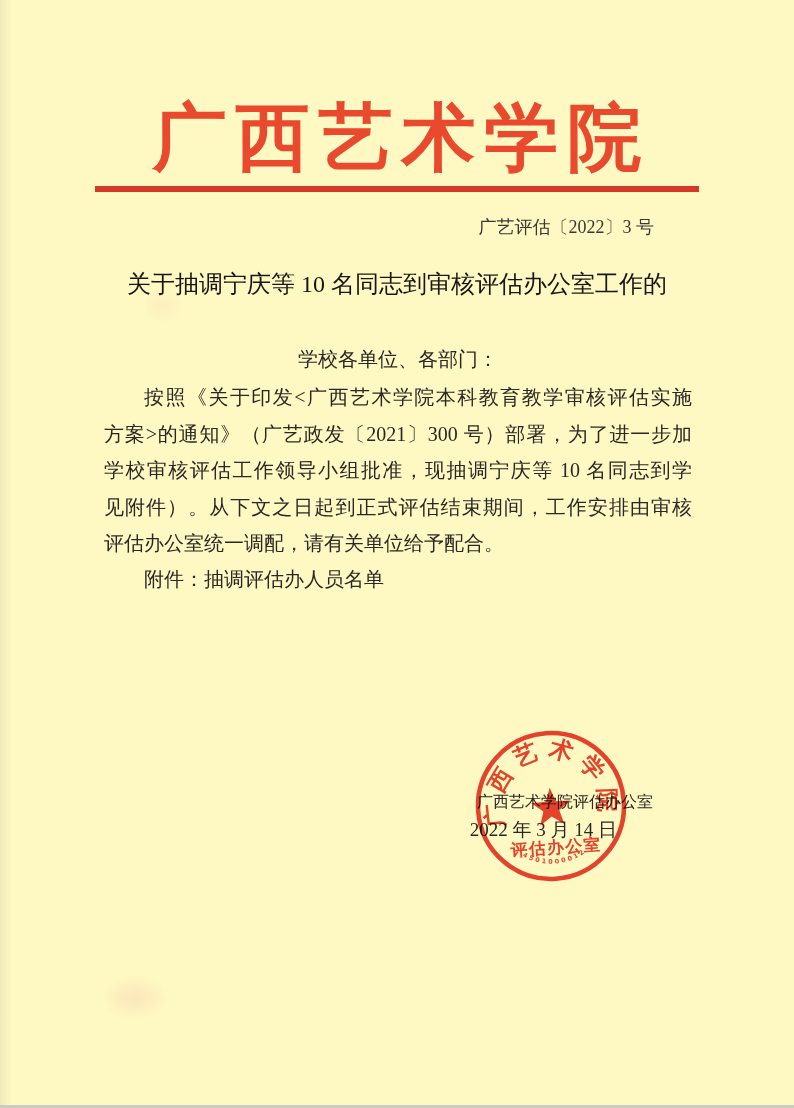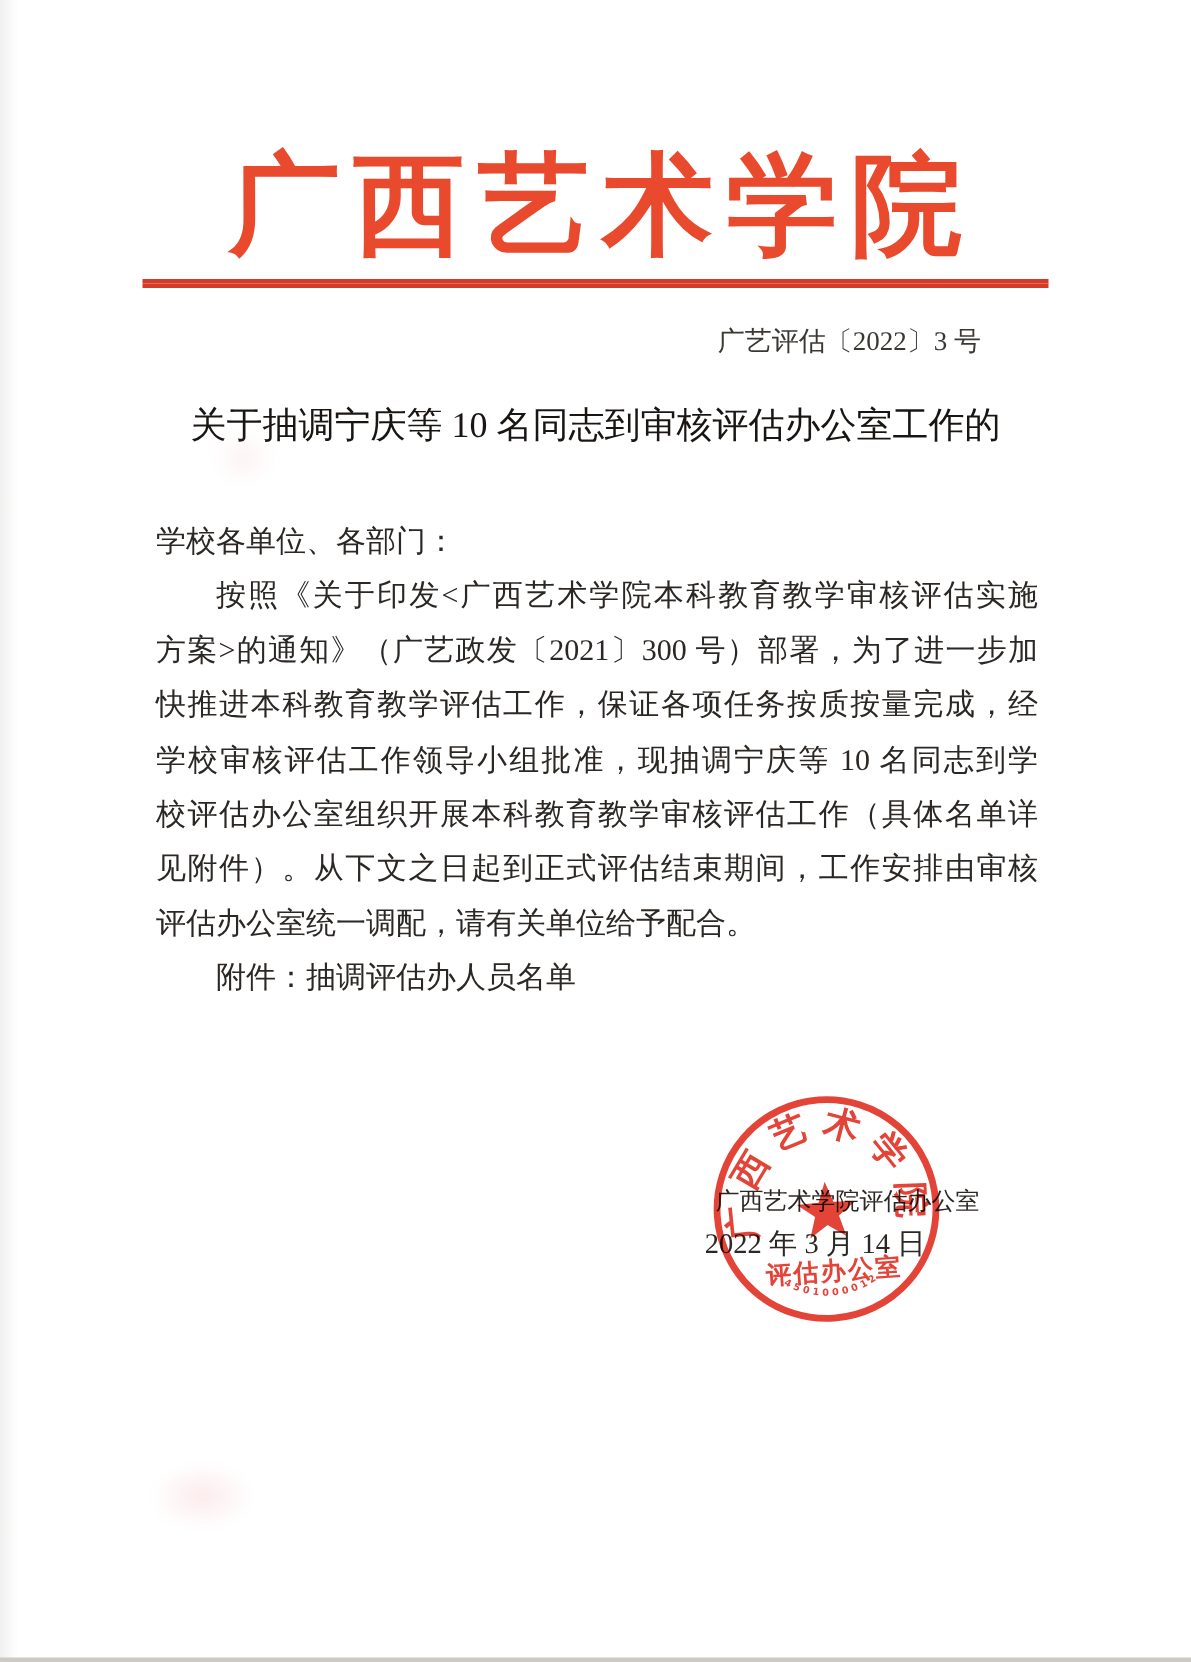--- a/index.html
+++ b/index.html
@@ -9,21 +9,21 @@
     --ink:#2b2724;
   }
   *{margin:0;padding:0;box-sizing:border-box;}
   html,body{background:#e9e9e7;}
   body{
     font-family:"Liberation Serif","DejaVu Serif",serif;
     width:794px;height:1108px;margin:0;
   }
   .page{
     position:relative;width:794px;height:1108px;
-    background:#ffffff;overflow:hidden;
+    background:#fef9c3;overflow:hidden;
   }
   
   .edge-shadow-left{
     position:absolute;left:0;top:0;width:12px;height:100%;
     background:linear-gradient(to right,rgba(110,105,100,.10),rgba(110,105,100,0));
     pointer-events:none;
   }
   .edge-line-bottom{
     position:absolute;left:0;bottom:0;width:100%;height:3px;
     background:#cbcac5;
@@ -51,21 +51,21 @@
     font-size:18px;line-height:26px;color:#3b3733;
   }
   .notice-title{
     margin-top:23px;text-align:center;
     font-size:24px;line-height:43px;font-weight:normal;color:#181512;
   }
   .body-block{
     margin:37px 102px 0 104px;
     font-size:20px;line-height:36.4px;color:var(--ink);
   }
-  .salutation{text-align:left;}
+  .salutation{text-align:center;font-family:Liberation Mono, monospace;}
   .para-line{
     text-align:justify;text-align-last:justify;
     -moz-text-align-last:justify;
   }
   .body-paragraph .para-line:first-child{text-indent:2em;}
   .body-paragraph .para-line:last-child{text-align-last:left;}
   .attachment-line{text-indent:2em;text-align:left;}
 
   .signature-line{
     position:absolute;top:788px;right:141px;
@@ -101,23 +101,21 @@
 
   <div class="notice-title">
     <div>关于抽调宁庆等 10 名同志到审核评估办公室工作的</div>
   </div>
 
   <div class="body-block">
     <div class="salutation">学校各单位、各部门：</div>
     <div class="body-paragraph">
         <div class="para-line">按照《关于印发&lt;广西艺术学院本科教育教学审核评估实施</div>
         <div class="para-line">方案&gt;的通知》（广艺政发〔2021〕300 号）部署，为了进一步加</div>
-        <div class="para-line">快推进本科教育教学评估工作，保证各项任务按质按量完成，经</div>
         <div class="para-line">学校审核评估工作领导小组批准，现抽调宁庆等 10 名同志到学</div>
-        <div class="para-line">校评估办公室组织开展本科教育教学审核评估工作（具体名单详</div>
         <div class="para-line">见附件）。从下文之日起到正式评估结束期间，工作安排由审核</div>
         <div class="para-line">评估办公室统一调配，请有关单位给予配合。</div>
       </div>
     <div class="attachment-line">附件：抽调评估办人员名单</div>
   </div>
 
   <div class="signature-line">广西艺术学院评估办公室</div>
 
   <div class="date-line">2022 年 3 月 14 日</div>
 

